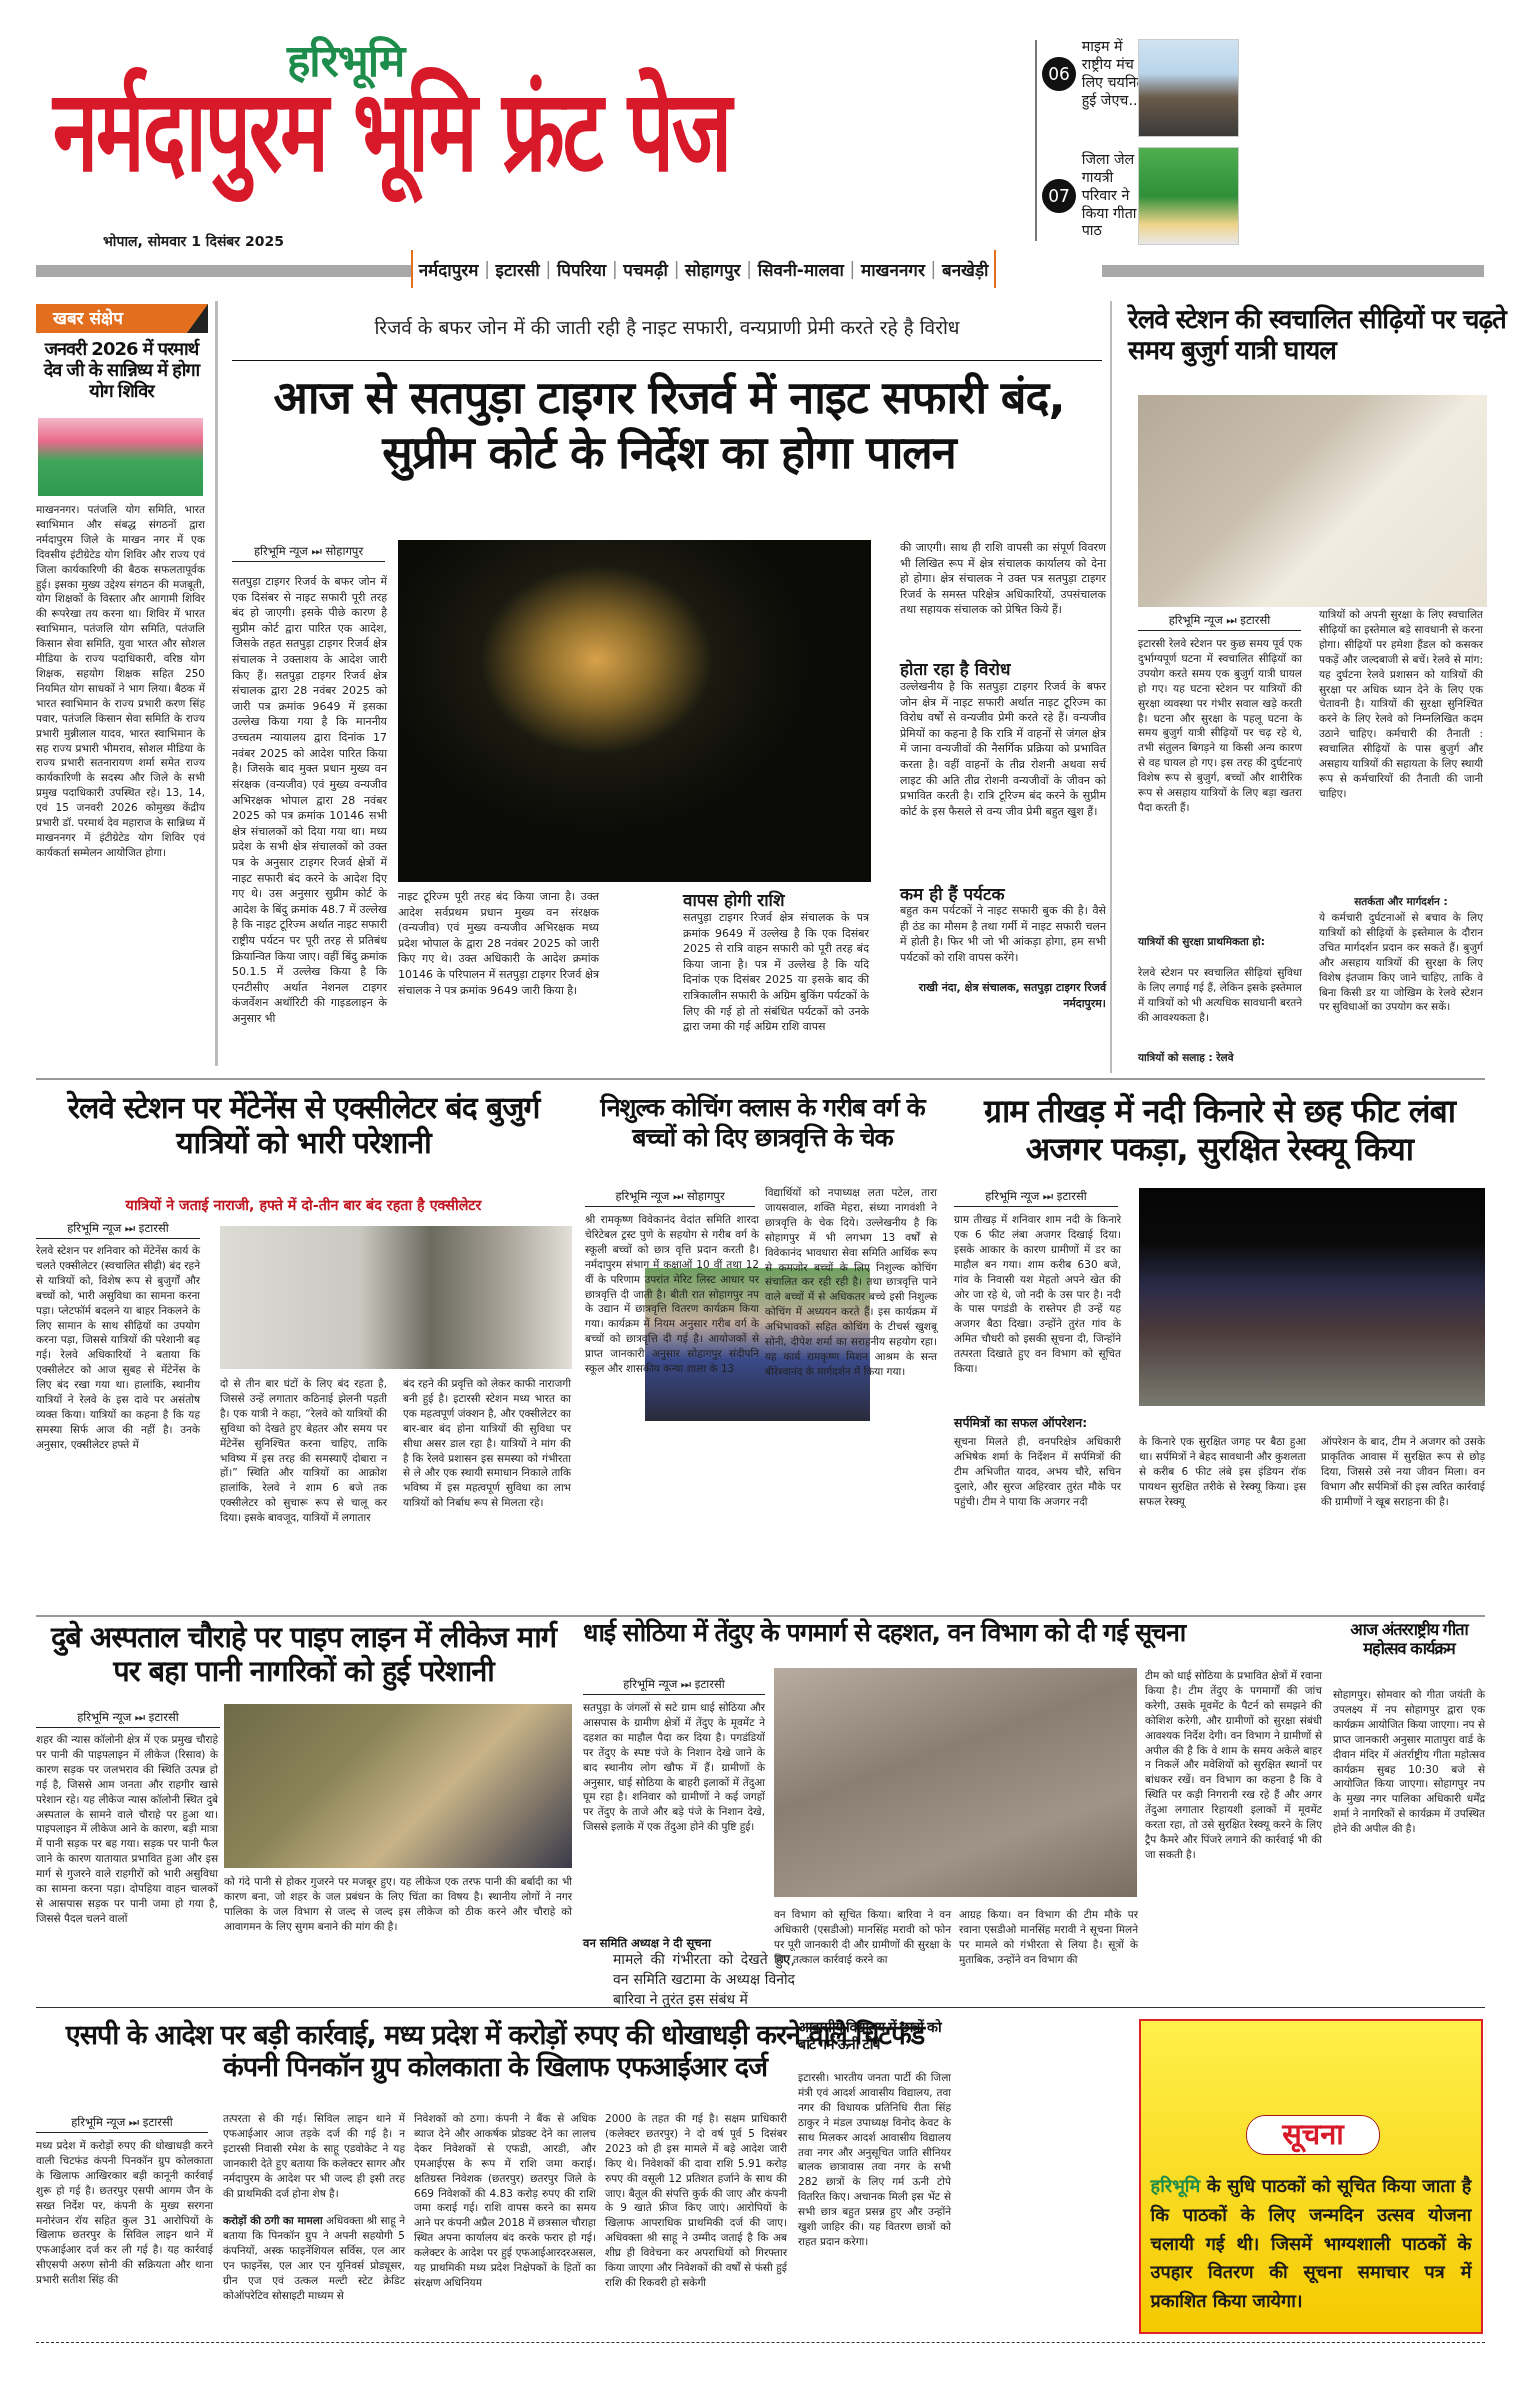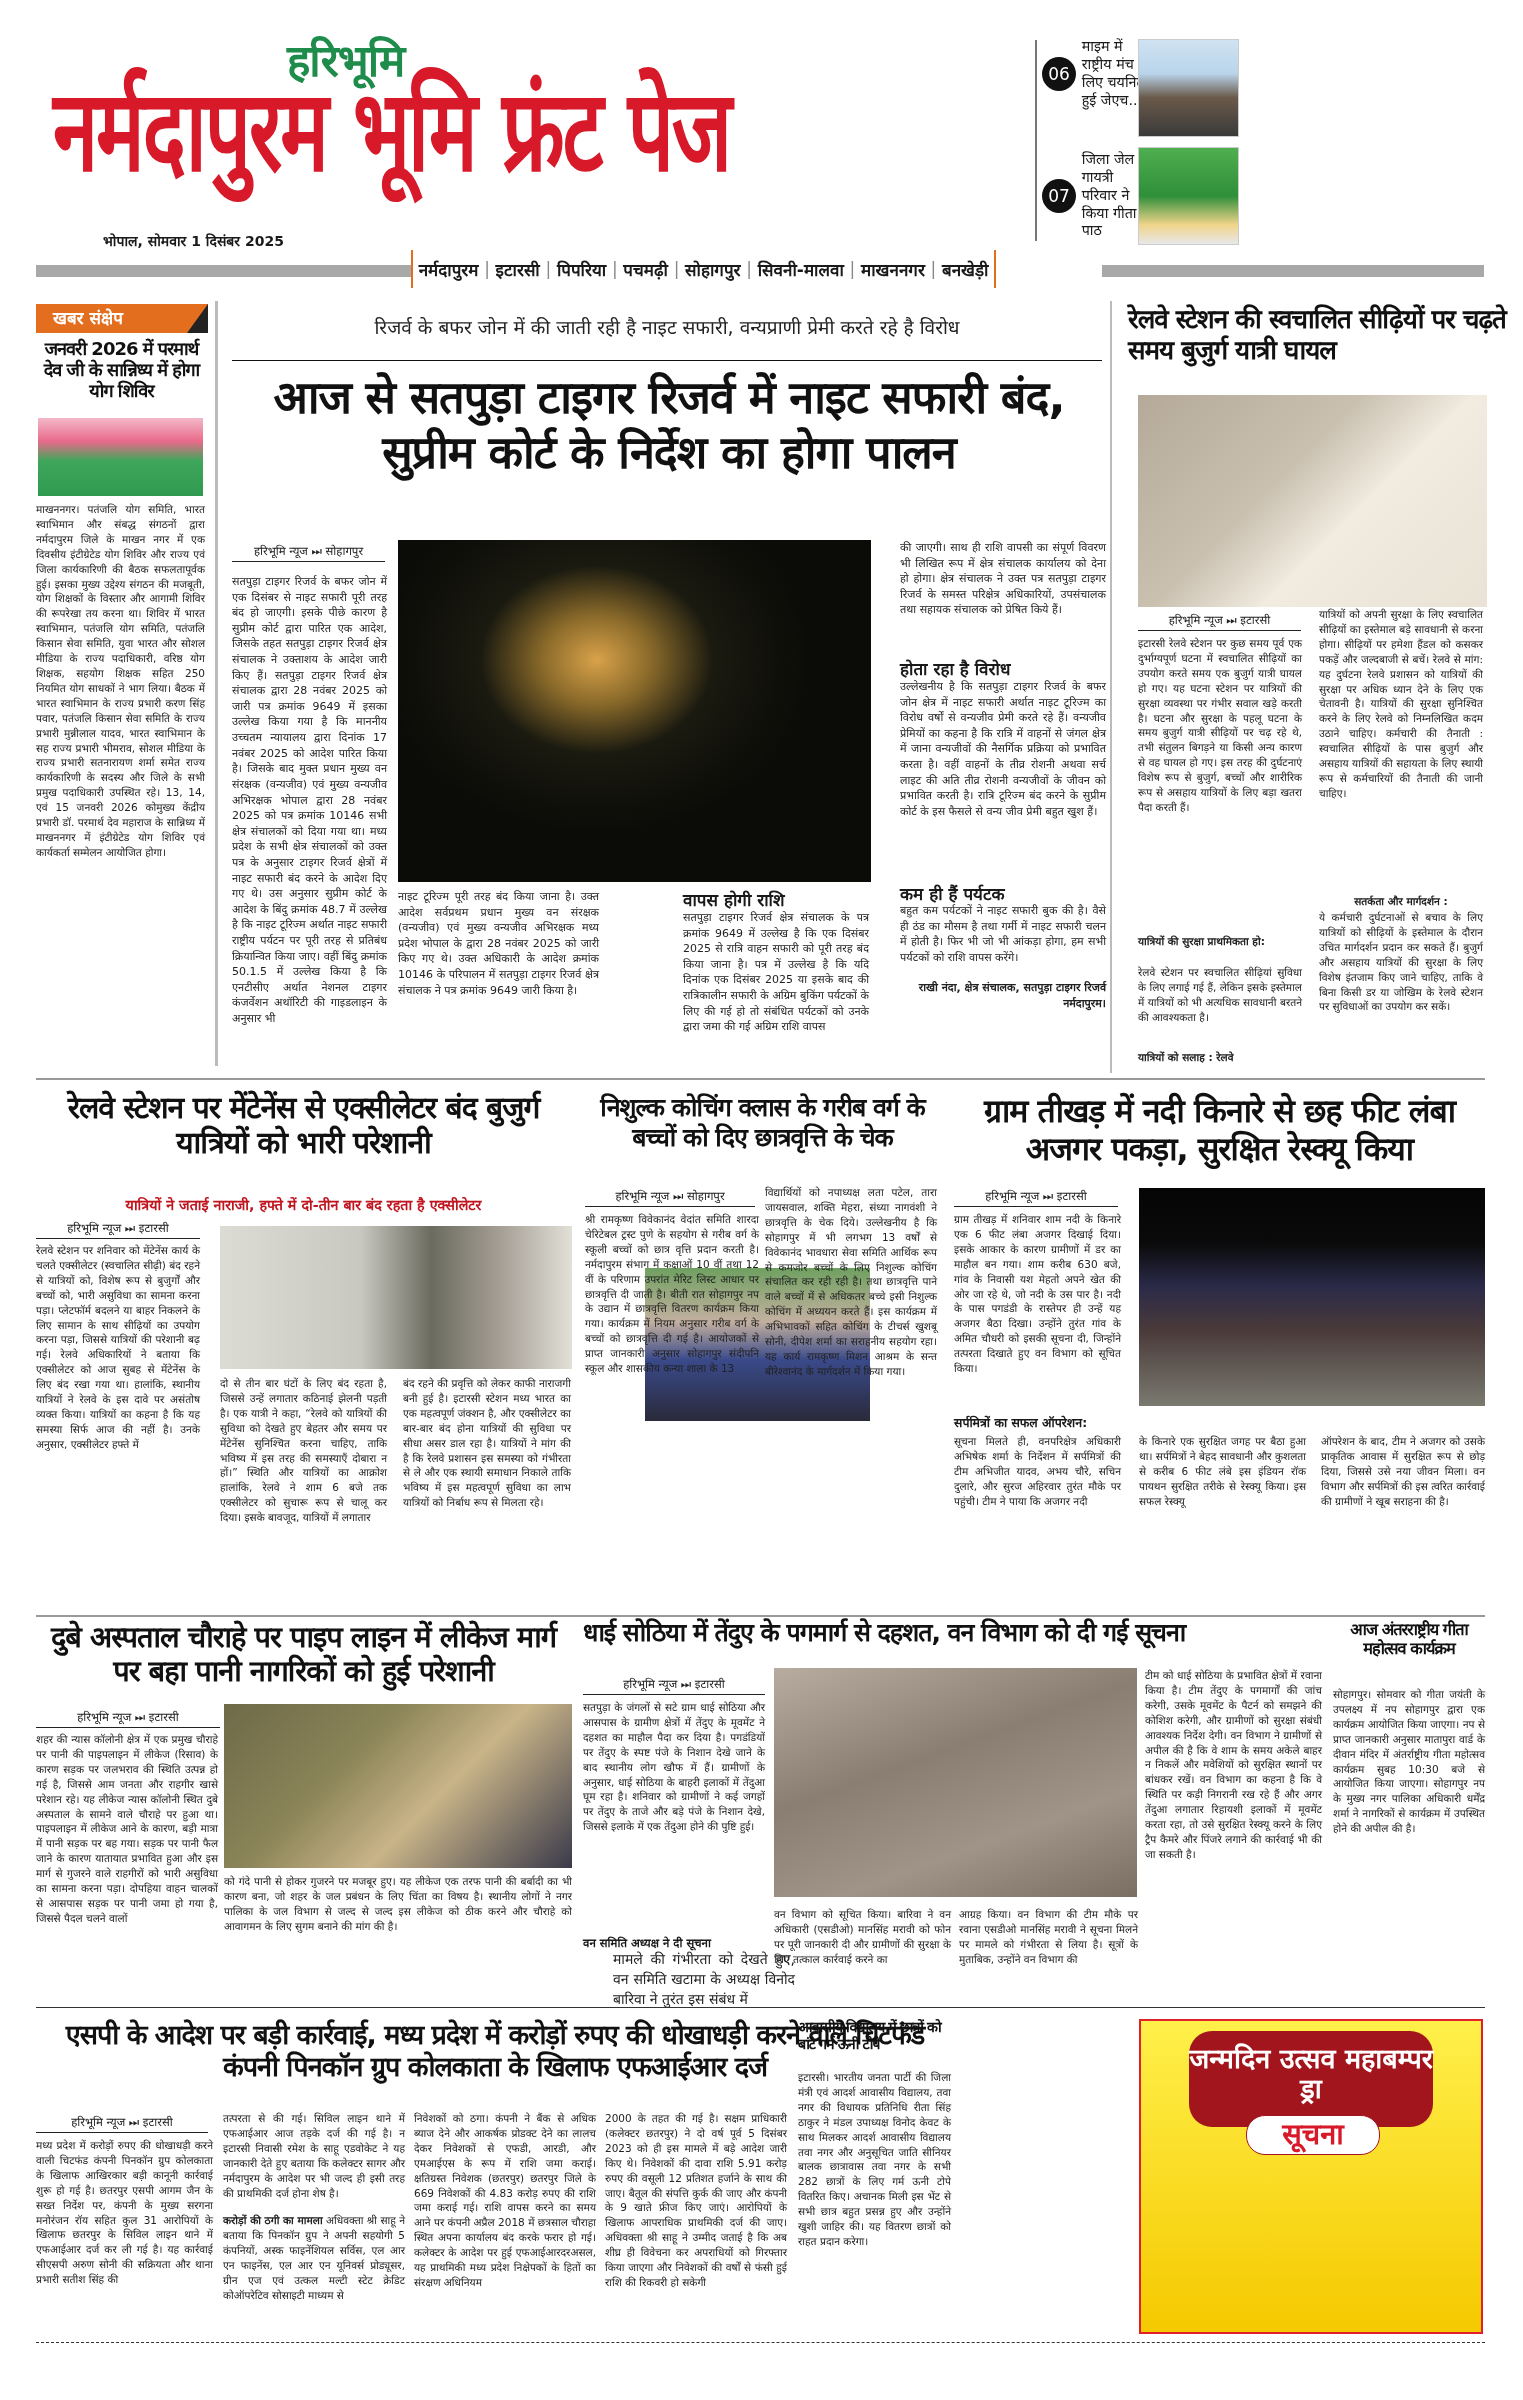--- a/index.html
+++ b/index.html
@@ -158,18 +158,18 @@
 <div class="abs body-text" style="left:36px;top:2138px;width:177px;font-size:10.5px;">मध्य प्रदेश में करोड़ों रुपए की धोखाधड़ी करने वाली चिटफंड कंपनी पिनकॉन ग्रुप कोलकाता के खिलाफ आखिरकार बड़ी कानूनी कार्रवाई शुरू हो गई है। छतरपुर एसपी आगम जैन के सख्त निर्देश पर, कंपनी के मुख्य सरगना मनोरंजन रॉय सहित कुल 31 आरोपियों के खिलाफ छतरपुर के सिविल लाइन थाने में एफआईआर दर्ज कर ली गई है। यह कार्रवाई सीएसपी अरुण सोनी की सक्रियता और थाना प्रभारी सतीश सिंह की</div>
 <div class="abs body-text" style="left:223px;top:2111px;width:182px;font-size:10.5px;">तत्परता से की गई। सिविल लाइन थाने में एफआईआर आज तड़के दर्ज की गई है। न इटारसी निवासी रमेश के साहू एडवोकेट ने यह जानकारी देते हुए बताया कि कलेक्टर सागर और नर्मदापुरम के आदेश पर भी जल्द ही इसी तरह की प्राथमिकी दर्ज होना शेष है।</div>
 <div class="abs body-text" style="left:223px;top:2213px;width:182px;font-size:10.5px;"><b>करोड़ों की ठगी का मामला</b> <span>अधिवक्ता श्री साहू ने बताया कि पिनकॉन ग्रुप ने अपनी सहयोगी 5 कंपनियों, अस्क फाइनेंशियल सर्विस, एल आर एन फाइनेंस, एल आर एन यूनिवर्स प्रोड्यूसर, ग्रीन एज एवं उत्कल मल्टी स्टेट क्रेडिट कोऑपरेटिव सोसाइटी माध्यम से</span></div>
 <div class="abs body-text" style="left:414px;top:2111px;width:182px;font-size:10.5px;">निवेशकों को ठगा। कंपनी ने बैंक से अधिक ब्याज देने और आकर्षक प्रोडक्ट देने का लालच देकर निवेशकों से एफडी, आरडी, और एमआईएस के रूप में राशि जमा कराई। क्षतिग्रस्त निवेशक (छतरपुर) छतरपुर जिले के 669 निवेशकों की 4.83 करोड़ रुपए की राशि जमा कराई गई। राशि वापस करने का समय आने पर कंपनी अप्रैल 2018 में छत्रसाल चौराहा स्थित अपना कार्यालय बंद करके फरार हो गई। कलेक्टर के आदेश पर हुई एफआईआरदरअसल, यह प्राथमिकी मध्य प्रदेश निक्षेपकों के हितों का संरक्षण अधिनियम</div>
 <div class="abs body-text" style="left:605px;top:2111px;width:182px;font-size:10.5px;">2000 के तहत की गई है। सक्षम प्राधिकारी (कलेक्टर छतरपुर) ने दो वर्ष पूर्व 5 दिसंबर 2023 को ही इस मामले में बड़े आदेश जारी किए थे। निवेशकों की दावा राशि 5.91 करोड़ रुपए की वसूली 12 प्रतिशत हर्जाने के साथ की जाए। बैतूल की संपत्ति कुर्क की जाए और कंपनी के 9 खाते फ्रीज किए जाएं। आरोपियों के खिलाफ आपराधिक प्राथमिकी दर्ज की जाए। अधिवक्ता श्री साहू ने उम्मीद जताई है कि अब शीघ्र ही विवेचना कर अपराधियों को गिरफ्तार किया जाएगा और निवेशकों की वर्षों से फंसी हुई राशि की रिकवरी हो सकेगी</div>
 
 <div class="abs hl" style="left:798px;top:2019px;width:153px;font-size:14.3px;">आवासीय विद्यालय में छात्रों को बांटे गर्म ऊनी टोपे</div>
 <div class="abs body-text" style="left:798px;top:2070px;width:153px;font-size:10.5px;">इटारसी। भारतीय जनता पार्टी की जिला मंत्री एवं आदर्श आवासीय विद्यालय, तवा नगर की विधायक प्रतिनिधि रीता सिंह ठाकुर ने मंडल उपाध्यक्ष विनोद केवट के साथ मिलकर आदर्श आवासीय विद्यालय तवा नगर और अनुसूचित जाति सीनियर बालक छात्रावास तवा नगर के सभी 282 छात्रों के लिए गर्म ऊनी टोपे वितरित किए। अचानक मिली इस भेंट से सभी छात्र बहुत प्रसन्न हुए और उन्होंने खुशी जाहिर की। यह वितरण छात्रों को राहत प्रदान करेगा।</div>
 
 <div class="abs ad">
-  <div class="ad-banner">जन्मदिन उत्सव महाबम्पर ड्रा</div>
   <div class="ad-pill">सूचना</div>
+  <div class="ad-body"><span class="brand">हरिभूमि</span><span> के सुधि पाठकों को सूचित किया जाता है कि पाठकों के लिए जन्मदिन उत्सव योजना चलायी गई थी। जिसमें भाग्यशाली पाठकों के उपहार वितरण की सूचना समाचार पत्र में प्रकाशित किया जायेगा।</span></div>
 </div>
 
 <div class="abs dash" style="left:36px;top:2342px;width:1449px;"></div>
 
 
 </body></html>

